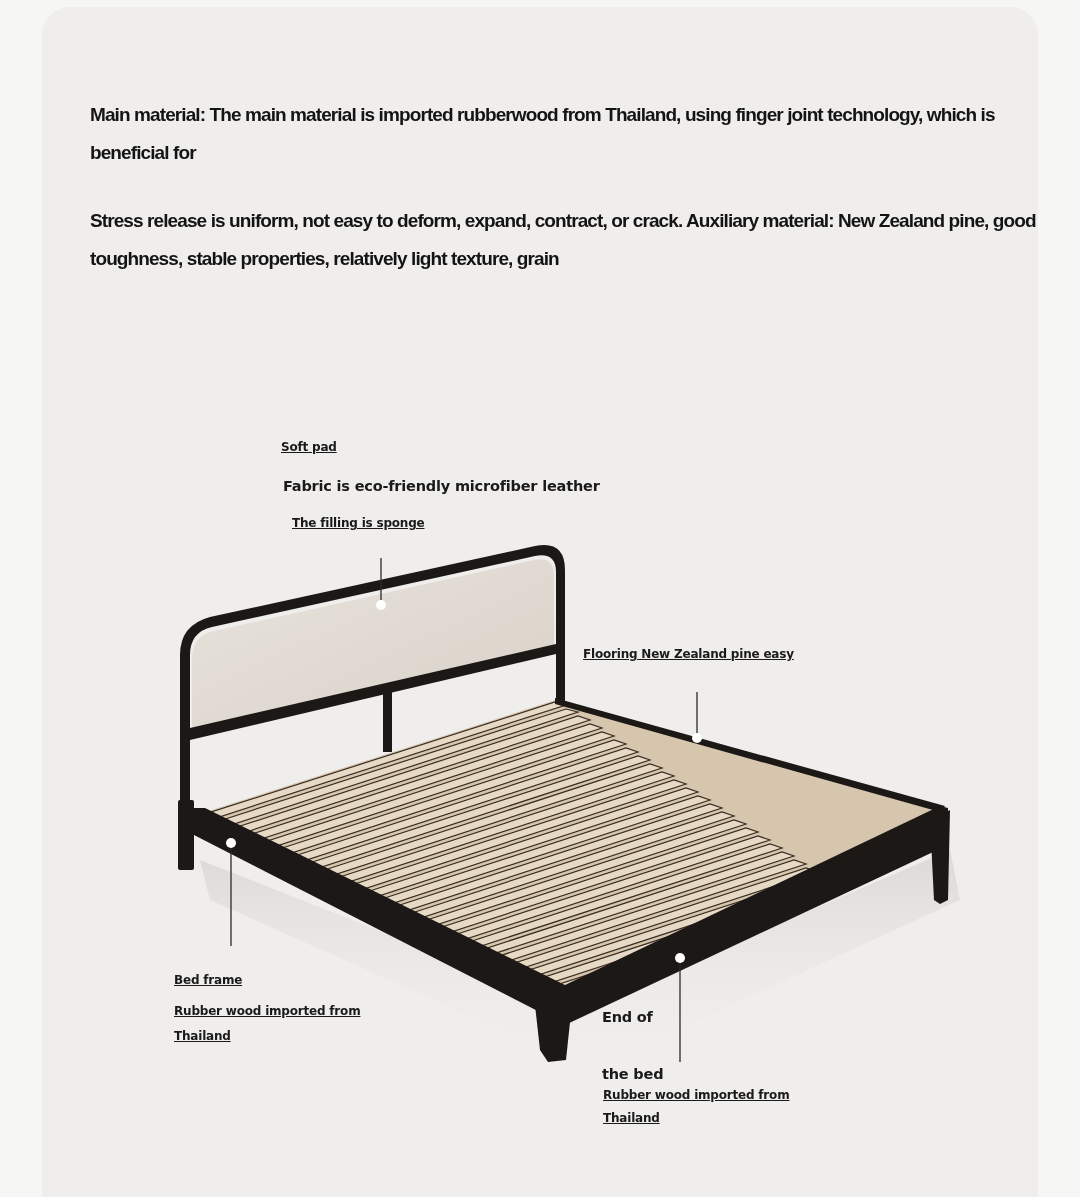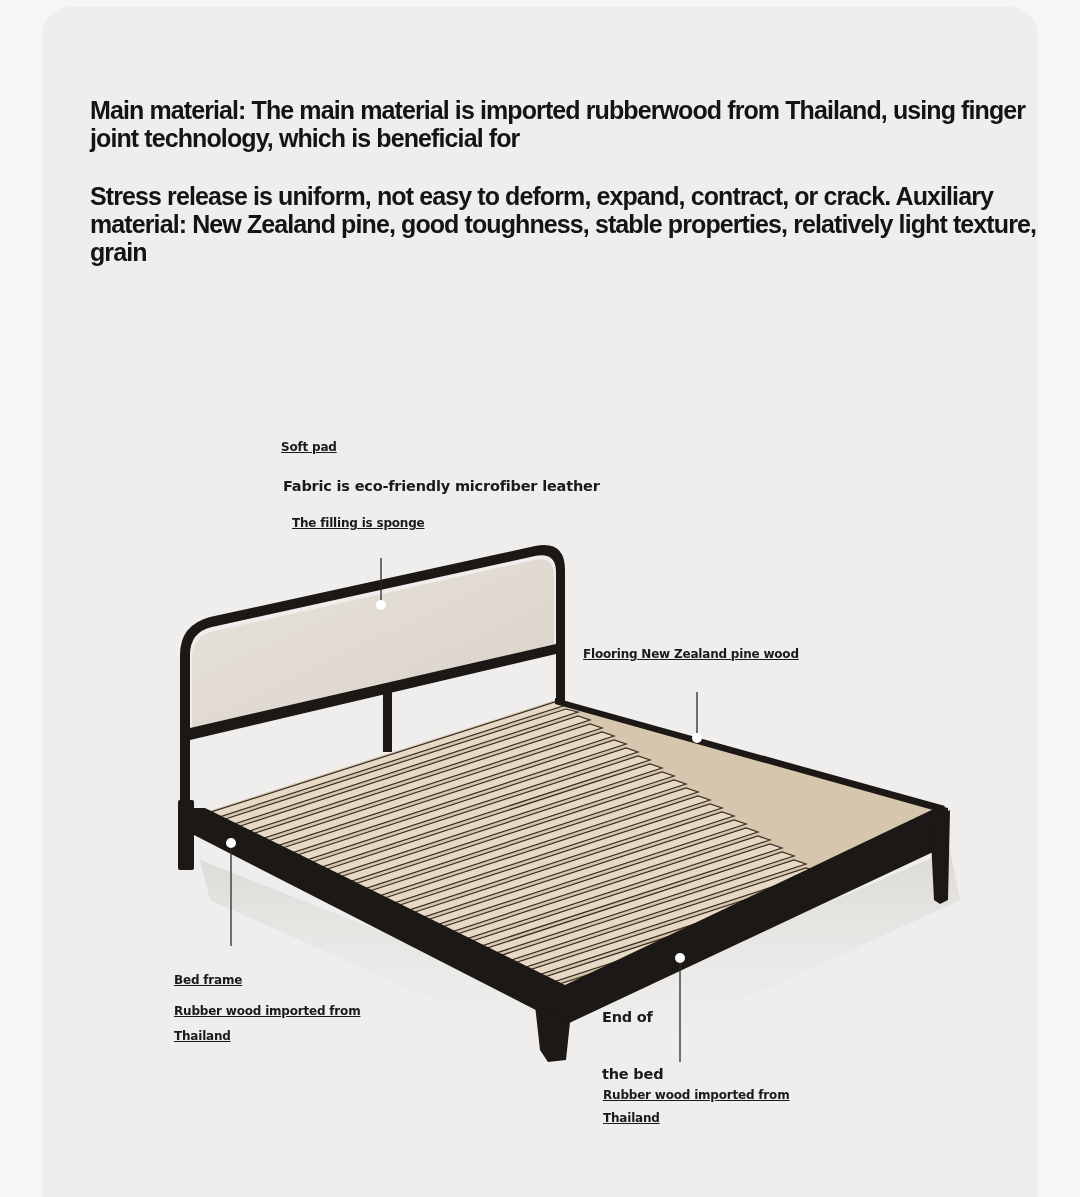--- a/index.html
+++ b/index.html
@@ -11,21 +11,21 @@
     position: relative;
   }
   .card {
     position: absolute; left: 42px; top: 7px; width: 996px; height: 1190px;
     background: #efeeec;
     border-radius: 28px 28px 0 0;
   }
   .intro { position: absolute; left: 90px; top: 96px; width: 950px; }
   .intro p {
     margin: 0; font-family: "Liberation Sans", sans-serif; font-weight: bold;
-    font-size: 25px; line-height: 28px; letter-spacing: -0.9px; color: #141414;
+    font-size: 19px; line-height: 38px; letter-spacing: -0.9px; color: #141414;
   }
   .intro p.p2 { margin-top: 30px; }
   .intro p.p3 {
     margin-top: 12px; font-size: 17.5px; line-height: 22px; letter-spacing: -0.4px;
   }
   .label { position: absolute; font-weight: bold; color: #1a1a1a; white-space: nowrap; letter-spacing: -0.2px; }
   .lg { font-size: 12px; line-height: 25px; text-decoration: underline; }
   .sm { font-size: 14.5px; line-height: 21px; }
   .bed-svg { position: absolute; left: 0; top: 0; }
 </style>
@@ -130,21 +130,21 @@
     <circle cx="697" cy="738" r="5"></circle>
     <circle cx="231" cy="843" r="5"></circle>
     <circle cx="680" cy="958" r="5"></circle>
   </g>
 </svg>
 
 <div class="label lg" style="left:281px; top:435px;">Soft pad</div>
 <div class="label sm" style="left:283px; top:476px;">Fabric is eco-friendly microfiber leather</div>
 <div class="label lg" style="left:284px; top:511px;margin-left:8px;">The filling is sponge</div>
 
-<div class="label lg" style="left:583px; top:642px;">Flooring New Zealand pine wood</div>
+<div class="label lg" style="left:583px; top:642px;">Flooring New Zealand pine easy</div>
 
 <div class="label lg" style="left:174px; top:968px;">Bed frame</div>
 <div class="label lg" style="left:174px; top:999px;">Rubber wood imported from</div>
 <div class="label lg" style="left:174px; top:1024px;">Thailand</div>
 
 <div class="label sm" style="left:602px; top:1007px;">End of</div>
 <div class="label sm" style="left:602px; top:1064px;">the bed</div>
 <div class="label lg" style="left:603px; top:1083px;">Rubber wood imported from</div>
 <div class="label lg" style="left:603px; top:1106px;">Thailand</div>
 

